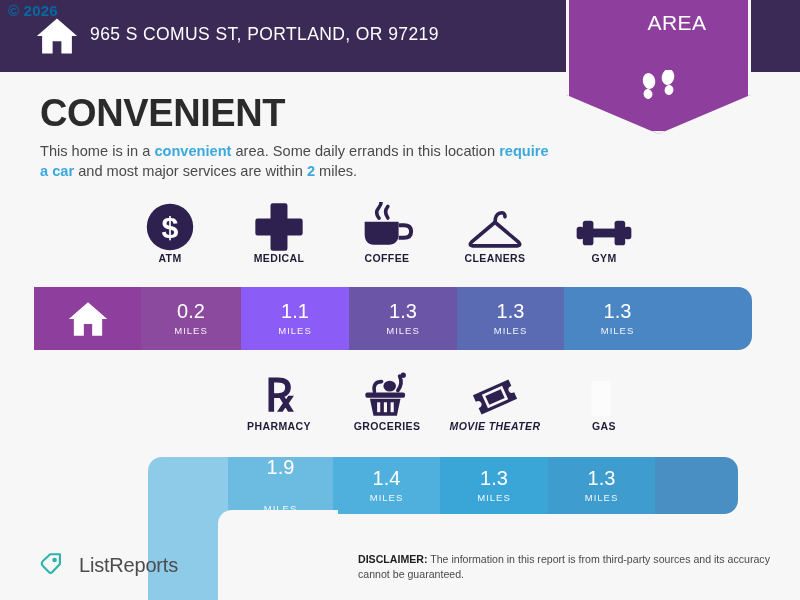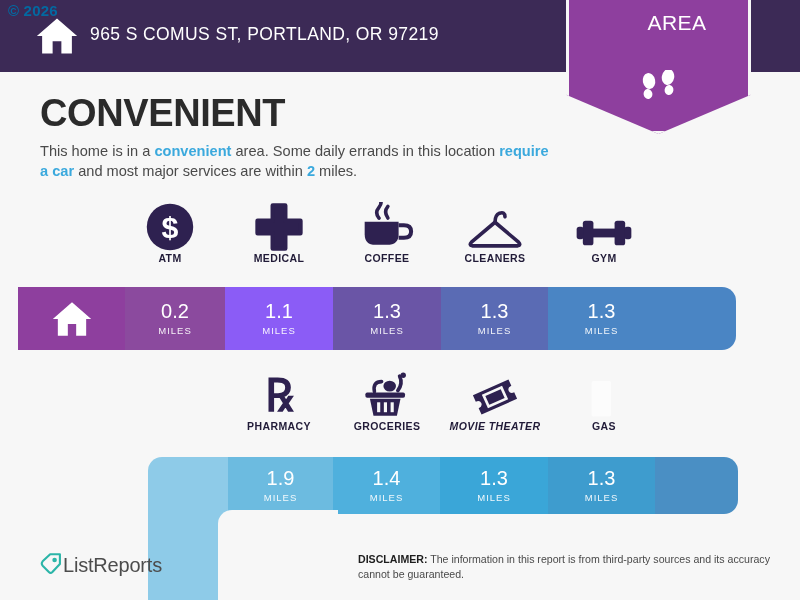--- a/index.html
+++ b/index.html
@@ -75,21 +75,21 @@
   }
   .icon-art { height:52px; display:flex; align-items:flex-end; justify-content:center; }
   .icon-label {
     font-size:10.5px; font-weight:bold;
     color:#211b38; letter-spacing:.4px; white-space:nowrap;
   }
 
   
   .bar { position:absolute; display:flex; }
   .bar-r1 {
-    left:18px; top:287px; width:718px; height:63px;
+    left:34px; top:287px; width:718px; height:63px;
     border-radius:0 14px 14px 0; overflow:hidden;
   }
   .bar-r2 {
     left:148px; top:457px; width:590px; height:57px;
     border-radius:14px 14px 14px 0; overflow:hidden;
   }
   .cell {
     display:flex; flex-direction:column;
     align-items:center; justify-content:center;
     color:#fff; height:100%;
@@ -104,21 +104,21 @@
     background:#8ecbe8;
   }
   .tail-notch {
     position:absolute; left:218px; top:510px; width:120px; height:90px;
     background:#f7f7f7; border-radius:14px 0 0 0;
   }
 
   
   .logo {
     position:absolute; left:40px; top:552px;
-    display:flex; align-items:center; gap:0; z-index:6;
+    display:flex; align-items:center; gap:16px; z-index:6;
   }
   .logo-text {
     font-size:20px; color:#4c4c4c; letter-spacing:-0.2px;
   }
   .disclaimer {
     position:absolute; left:358px; top:552px; width:430px;
     font-size:10.6px; line-height:1.42; color:#4a4a4a;
   }
   .disclaimer b { color:#1d1d1d; font-weight:bold; }
 </style>
@@ -279,21 +279,21 @@
           <svg viewBox="0 0 44 52" width="40" height="46">
       <rect x="8" y="8" width="22" height="40" rx="2" fill="#fcfcfc"></rect>
           </svg>
         </div>
         <div class="icon-label">GAS</div>
       </div>
     </div>
 
   <div class="bar bar-r2" id="row2-bar">
       <div class="cell" style="width: 80px; background: rgb(142, 203, 232);"></div>
-      <div class="cell" style="width: 105px; background: rgb(108, 187, 224);">
+      <div class="cell" style="width: 105px; background: rgb(108, 187, 224); justify-content: space-between;">
         <div class="cell-val">1.9</div>
         <div class="cell-unit">MILES</div>
       </div>
       <div class="cell" style="width: 107px; background: rgb(79, 176, 221);">
         <div class="cell-val">1.4</div>
         <div class="cell-unit">MILES</div>
       </div>
       <div class="cell" style="width: 108px; background: rgb(58, 166, 216);">
         <div class="cell-val">1.3</div>
         <div class="cell-unit">MILES</div>

